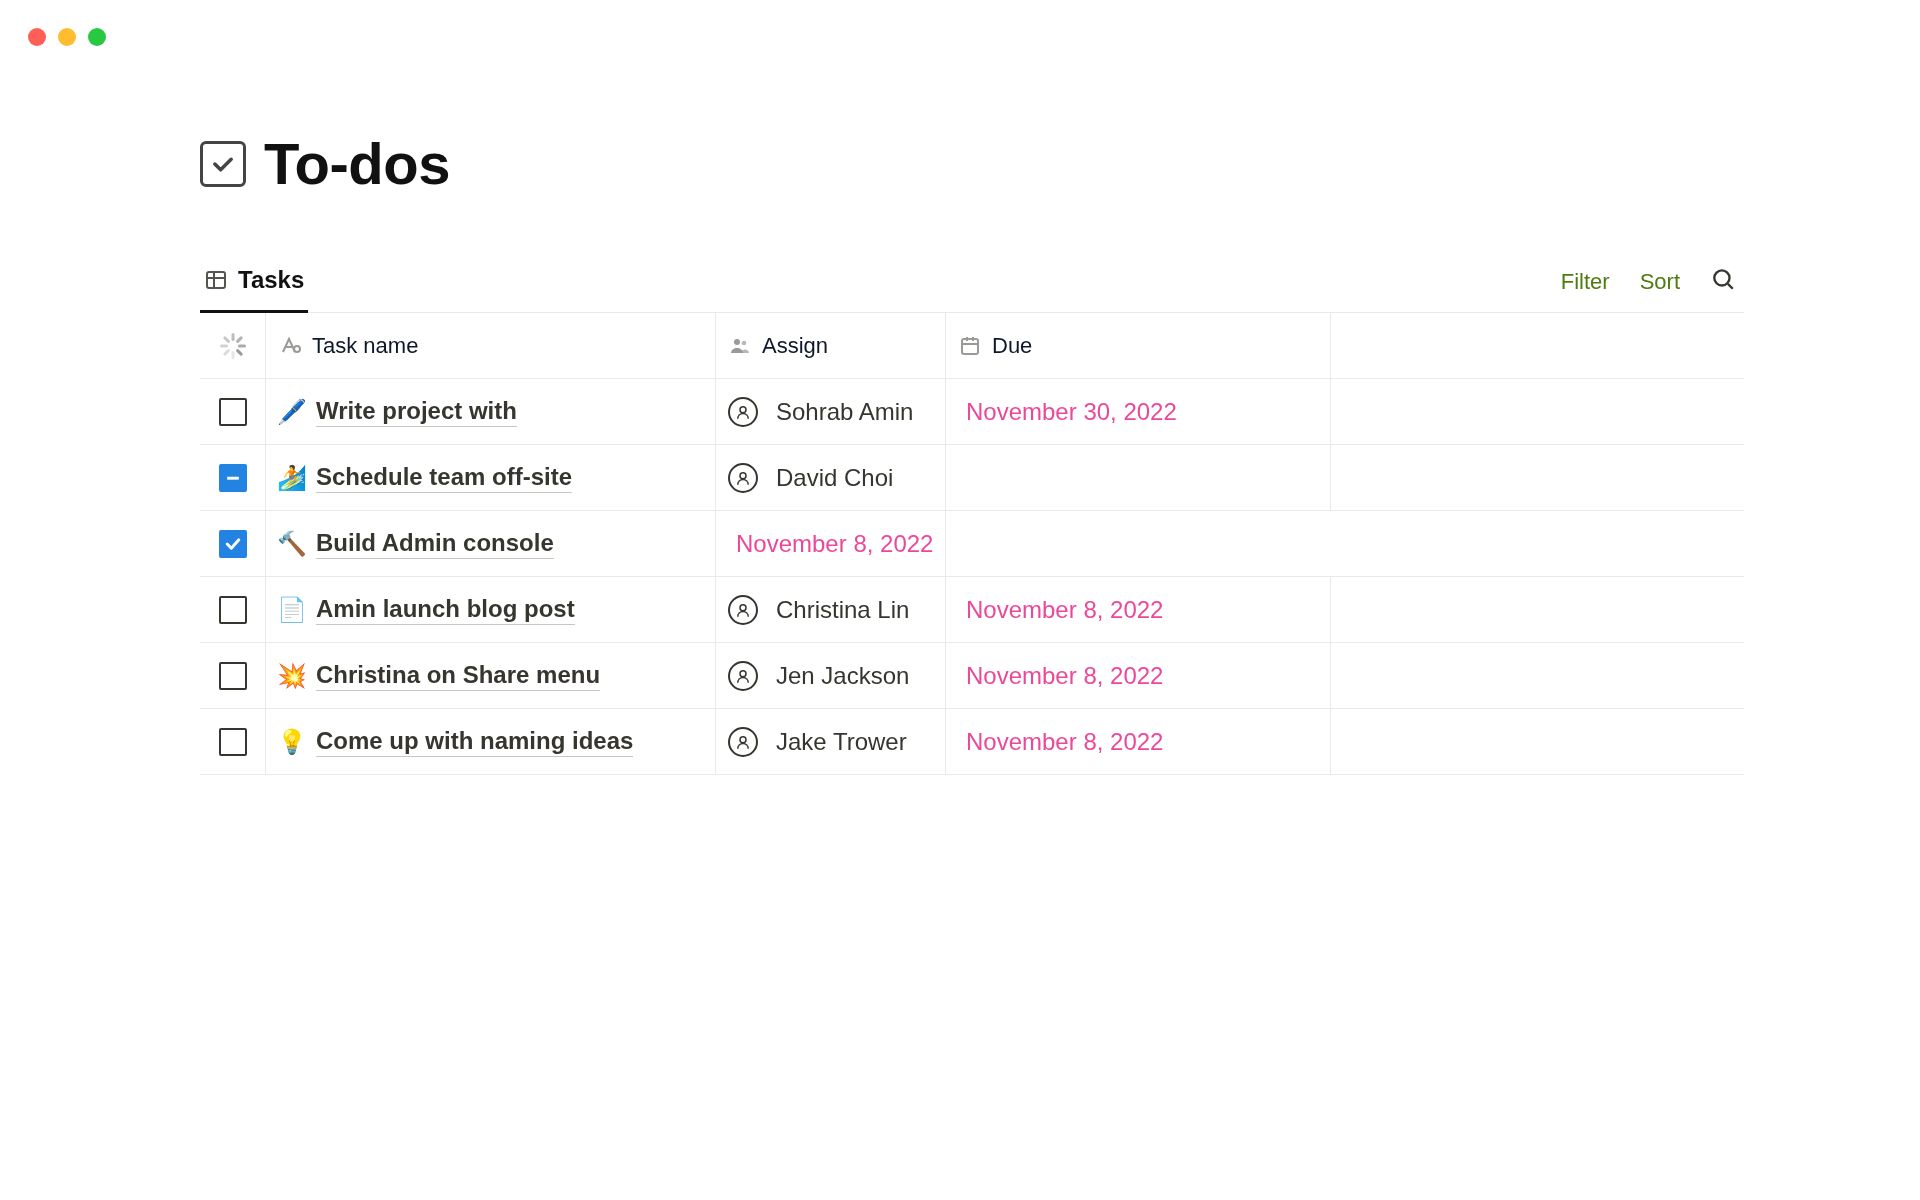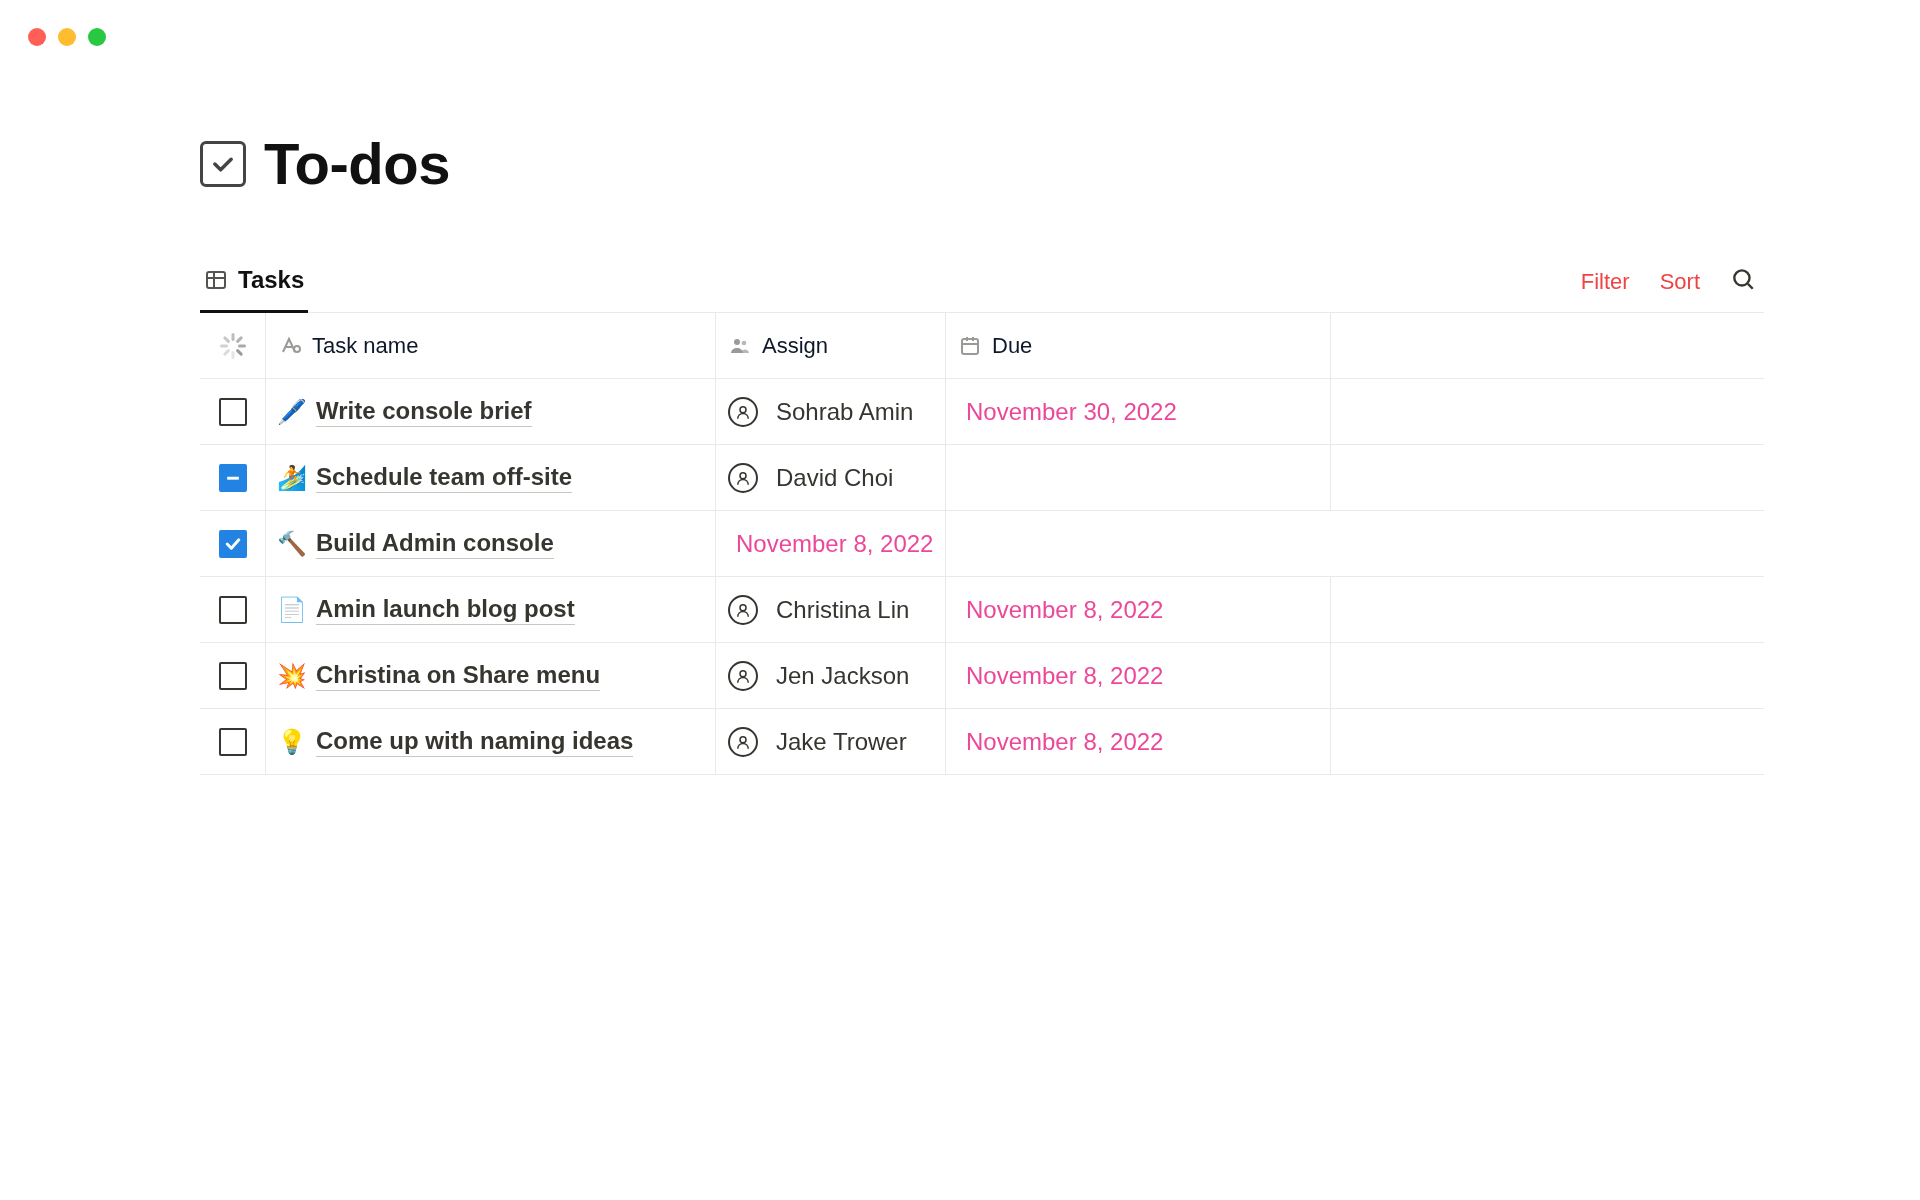--- a/index.html
+++ b/index.html
@@ -26,21 +26,21 @@
     border-radius: 50%;
   }
   .tl-red { background: #ff5f57; }
   .tl-yellow { background: #febc2e; }
   .tl-green { background: #28c840; }
 
   .page {
     position: absolute;
     left: 200px;
     top: 130px;
-    right: 156px;
+    right: 176px;
   }
 
   .title-row {
     display: flex;
     align-items: center;
     gap: 18px;
     margin-bottom: 55px;
   }
   .title-icon {
     width: 46px;
@@ -81,21 +81,21 @@
     color: #111;
     border-bottom: 3px solid #111;
     margin-bottom: -1px;
     cursor: pointer;
   }
   .view-tab .icon { color: #55534e; display: inline-flex; }
   .view-actions {
     display: flex;
     align-items: center;
     gap: 30px;
-    color: #ef4444;
+    color: #4d7c0f;
     font-size: 22px;
     text-align: center;
   }
   .action-btn { cursor: pointer; }
   .search-icon svg { width: 26px; height: 26px; stroke: #37352f; stroke-width: 2.2; fill: none; }
 
   .table {
     width: 100%;
   }
   .header-row, .data-row {
@@ -310,21 +310,21 @@
       <div class="cell bordered-left"></div>
     </div>
 
     <div id="rows-container">
         <div class="data-row">
           <div class="cell col-check">
             <div class="checkbox"></div>
           </div>
           <div class="cell bordered-left">
             <span class="task-emoji">🖊️</span>
-            <span class="task-name-text">Write console brief</span>
+            <span class="task-name-text">Write project with</span>
           </div>
           <div class="cell bordered-left">
             <span class="avatar">
               <svg viewBox="0 0 24 24" width="18" height="18" fill="none" stroke="#37352f" stroke-width="2">
                 <circle cx="12" cy="9" r="4"></circle>
                 <path d="M5 21c0-4 3-7 7-7s7 3 7 7"></path>
               </svg>
             </span>
             <span class="assign-name">Sohrab Amin</span>
           </div>

